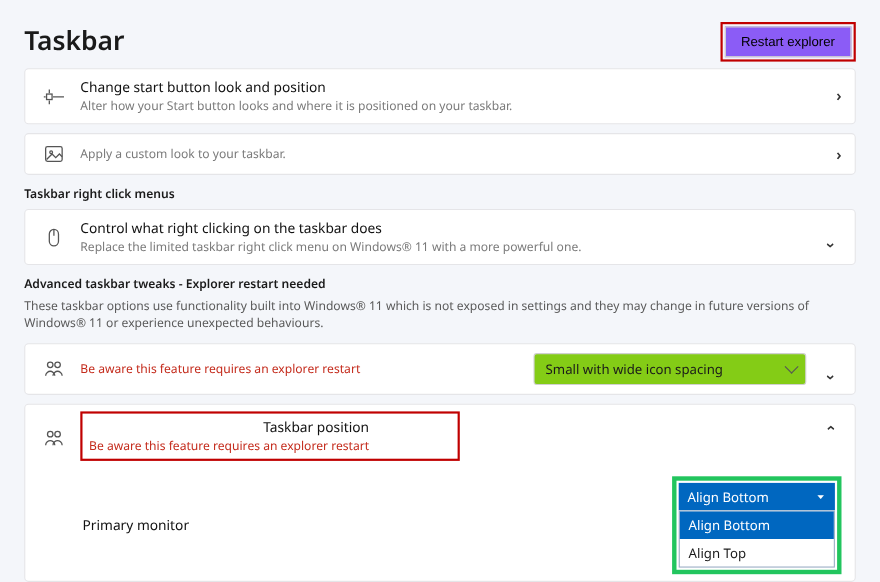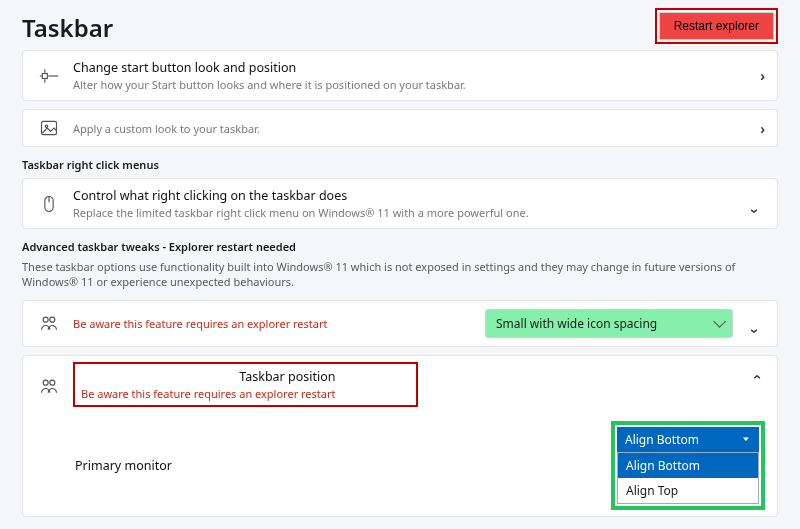--- a/index.html
+++ b/index.html
@@ -9,34 +9,34 @@
     color: #1a1a1a;
     font-size: 12px;
     width: 800px;
     height: 529px;
     overflow: hidden;
     padding: 0 22px;
   }
   .header {
     display: flex;
     justify-content: space-between;
-    align-items: flex-end;
-    padding-top: 8px;
+    align-items: flex-start;
+    padding-top: 20px;
     margin-bottom: 6px;
   }
   .page-title {
     font-size: 24px;
     font-weight: 600;
   }
   .restart-btn-wrap {
     border: 2px solid #c00000;
     padding: 2px;
   }
   .restart-btn {
-    background: #ef4444;
+    background: #8b5cf6;
     border: 1px solid #d0d0d0;
     padding: 6px 14px;
     font-size: 12px;
     cursor: pointer;
   }
   .card {
     background: #fff;
     border: 1px solid #e5e5e8;
     border-radius: 4px;
     margin-bottom: 8px;
@@ -55,21 +55,21 @@
   }
   .card-icon svg { width: 20px; height: 20px; stroke: #555; fill: none; stroke-width: 1.4; }
   .card-text { flex: 1; }
   .card-title { font-size: 12.5px; color: #111; }
   .card-sub { font-size: 11px; color: #7a7a7a; margin-top: 1px; }
   .card-warn { font-size: 11px; color: #c42b1c; margin-top: 1px; }
   .chev { flex: 0 0 20px; text-align: right; color: #333; font-size: 14px; font-weight: 600; }
   .section-head { font-weight: 600; font-size: 11px; margin-top: 10px; margin-bottom: 6px; }
   .section-desc { font-size: 11px; color: #5a5a5a; margin-bottom: 10px; line-height: 1.35; }
   .select-box {
-    background: #86efac;
+    background: #84cc16;
     border: 1px solid #d0d0d0;
     border-radius: 3px;
     padding: 5px 26px 5px 10px;
     font-size: 12px;
     min-width: 248px;
     position: relative;
     display: inline-flex;
     align-items: center;
     margin-right: 12px;
     justify-content: space-between;

